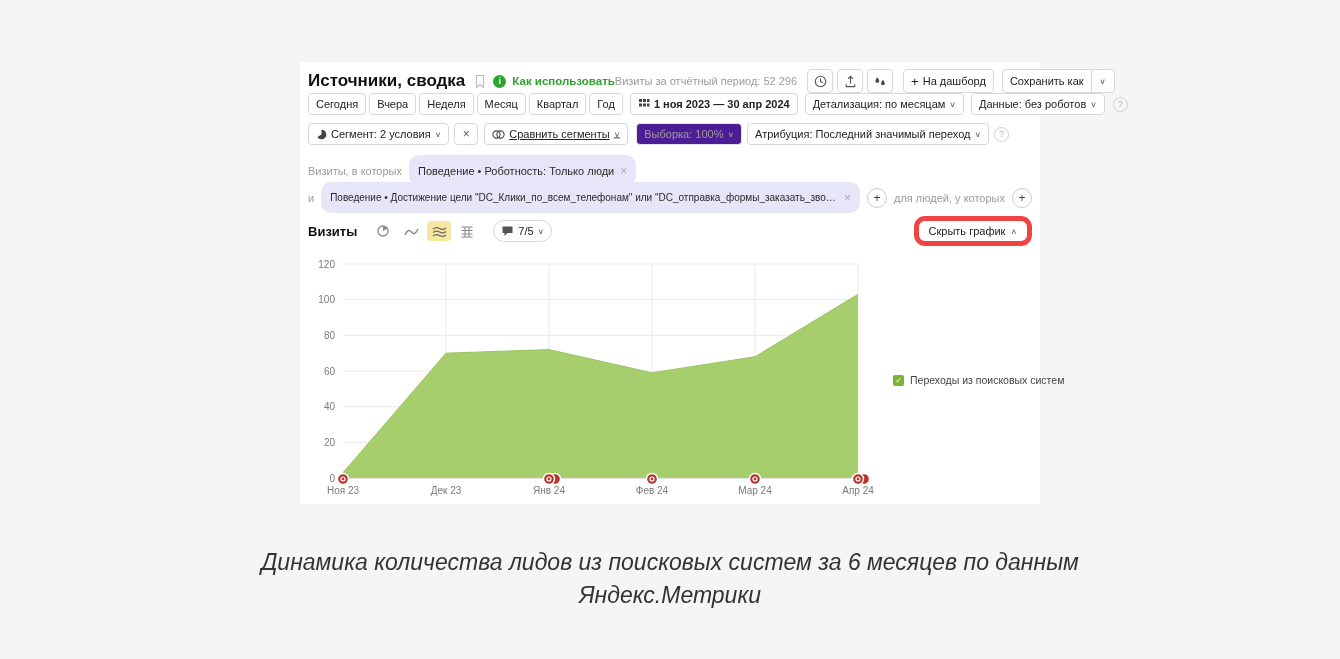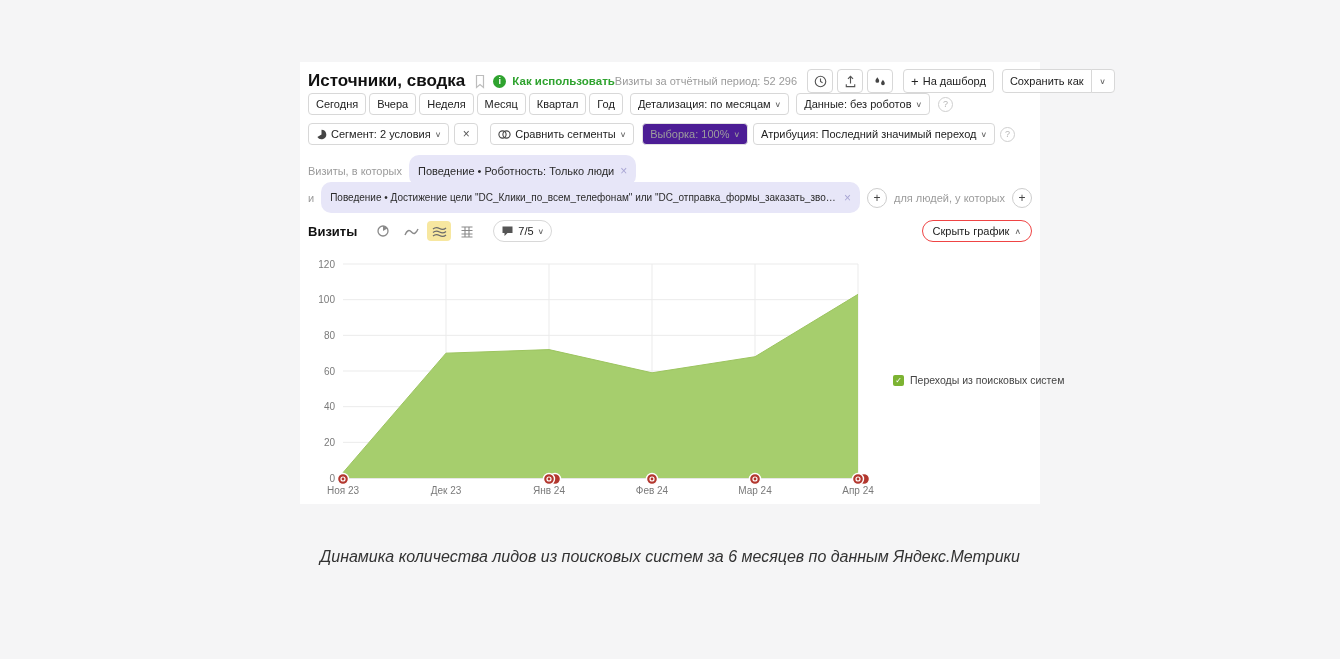--- a/index.html
+++ b/index.html
@@ -38,33 +38,33 @@
     display:inline-flex;align-items:center;gap:6px;white-space:nowrap;max-width:545px;cursor:pointer;flex:0 1 auto;min-width:0;}
   .chip .txt{overflow:hidden;text-overflow:ellipsis;white-space:nowrap;min-width:0;}
   .chip .x{color:#a9a6d4;font-size:12px;flex:0 0 auto;cursor:pointer;}
   .plus-circle{width:18px;height:18px;border-radius:50%;border:1px solid #cdcdcd;background:#fff;color:#444;
     font-size:12px;display:inline-flex;align-items:center;justify-content:center;cursor:pointer;flex:0 0 auto;}
 
   .section-title{font-size:13px;font-weight:700;color:#111;margin-right:14px;}
   .ct{width:24px;height:20px;border-radius:4px;display:inline-flex;align-items:center;justify-content:center;
     cursor:pointer;flex:0 0 auto;margin-right:4px;}
   .ct.sel{background:#f7e7a0;}
-  .pill{display:inline-flex;align-items:center;gap:5px;height:20px;padding:0 10px;border:1px solid #ef4444;
+  .pill{display:inline-flex;align-items:center;gap:5px;height:20px;padding:0 10px;border:5px solid #ef4444;
     border-radius:11px;background:#fff;font-size:11px;color:#222;white-space:nowrap;cursor:pointer;}
 
   #chart-host{position:absolute;left:0;top:194px;width:740px;height:248px;}
   #chart-host text{font-family:"Liberation Sans",sans-serif;font-size:10px;fill:#7a7a7a;}
 
   .legend{position:absolute;left:593px;top:312px;display:flex;align-items:center;gap:6px;cursor:pointer;}
   .legend-box{width:11px;height:11px;border-radius:2px;background:#7cb332;color:#fff;font-size:8px;
     display:inline-flex;align-items:center;justify-content:center;}
   .legend-label{font-size:10.5px;color:#444;white-space:nowrap;}
 
   .caption{position:absolute;left:0;right:0;top:546px;text-align:center;}
-  .caption div{display:inline-block;max-width:850px;font-size:16px;font-style:italic;color:#333;line-height:1.42;}
+  .caption div{display:inline-block;max-width:850px;font-size:23px;font-style:italic;color:#333;line-height:1.42;}
 
   svg.ic{display:block;}
 </style>
 </head>
 <body>
 
 <div class="card">
 
   <div class="row" style="top:6px;height:26px;">
     <h1 class="page-title">Источники, сводка</h1>
@@ -120,20 +120,31 @@
     <span class="btn">
         <span>Месяц</span>
       </span>
     <span class="btn">
         <span>Квартал</span>
       </span>
     <span class="btn">
         <span>Год</span>
       </span>
     <span class="btn" style="margin-left:4px;">
+      <svg class="ic" width="12" height="12" viewBox="0 0 12 12">
+        <rect x="1" y="1" width="3" height="3" fill="#444"></rect>
+          <rect x="5" y="1" width="3" height="3" fill="#444"></rect>
+          <rect x="9" y="1" width="2.5" height="3" fill="#444"></rect>
+        <rect x="1" y="5.5" width="3" height="3" fill="#444"></rect>
+          <rect x="5" y="5.5" width="3" height="3" fill="#444"></rect>
+          <rect x="9" y="5.5" width="2.5" height="3" fill="#444"></rect>
+      </svg>
+      <span style="font-weight:600;">1 ноя 2023 — 30 апр 2024</span>
+    </span>
+    <span class="btn" style="margin-left:4px;">
       <span>Детализация: по месяцам</span>
       <span class="chev">∨</span>
     </span>
     <span class="btn" style="margin-left:4px;">
       <span>Данные: без роботов</span>
       <span class="chev">∨</span>
     </span>
     <span class="q-i" style="margin-left:5px;">?</span>
   </div>
 
@@ -141,21 +152,21 @@
     <span class="btn">
       <svg class="ic" width="11" height="11" viewBox="0 0 12 12">
         <path d="M6 6 L6 0.8 A5.2 5.2 0 1 1 1.5 8.6 Z" fill="#444"></path>
       </svg>
       <span>Сегмент: 2 условия</span>
       <span class="chev">∨</span>
     </span>
     <span class="icon-btn" style="width:22px;height:20px;">
       <span style="color:#555;font-size:12px;">×</span>
     </span>
-    <span class="btn" style="margin-left:7px;">
+    <span class="btn" style="margin-left:1px;text-decoration:underline;">
       <svg class="ic" width="13" height="11" viewBox="0 0 13 11">
         <circle cx="4.5" cy="5.5" r="3.6" fill="none" stroke="#444" stroke-width="1.1"></circle>
         <circle cx="8.5" cy="5.5" r="3.6" fill="none" stroke="#444" stroke-width="1.1"></circle>
       </svg>
       <span>Сравнить сегменты</span>
       <span class="chev">∨</span>
     </span>
     <span class="btn disabled" style="margin-left:3px;">
       <span>Выборка: 100%</span>
       <span class="chev" style="color:#9d9d9d;">∨</span>

